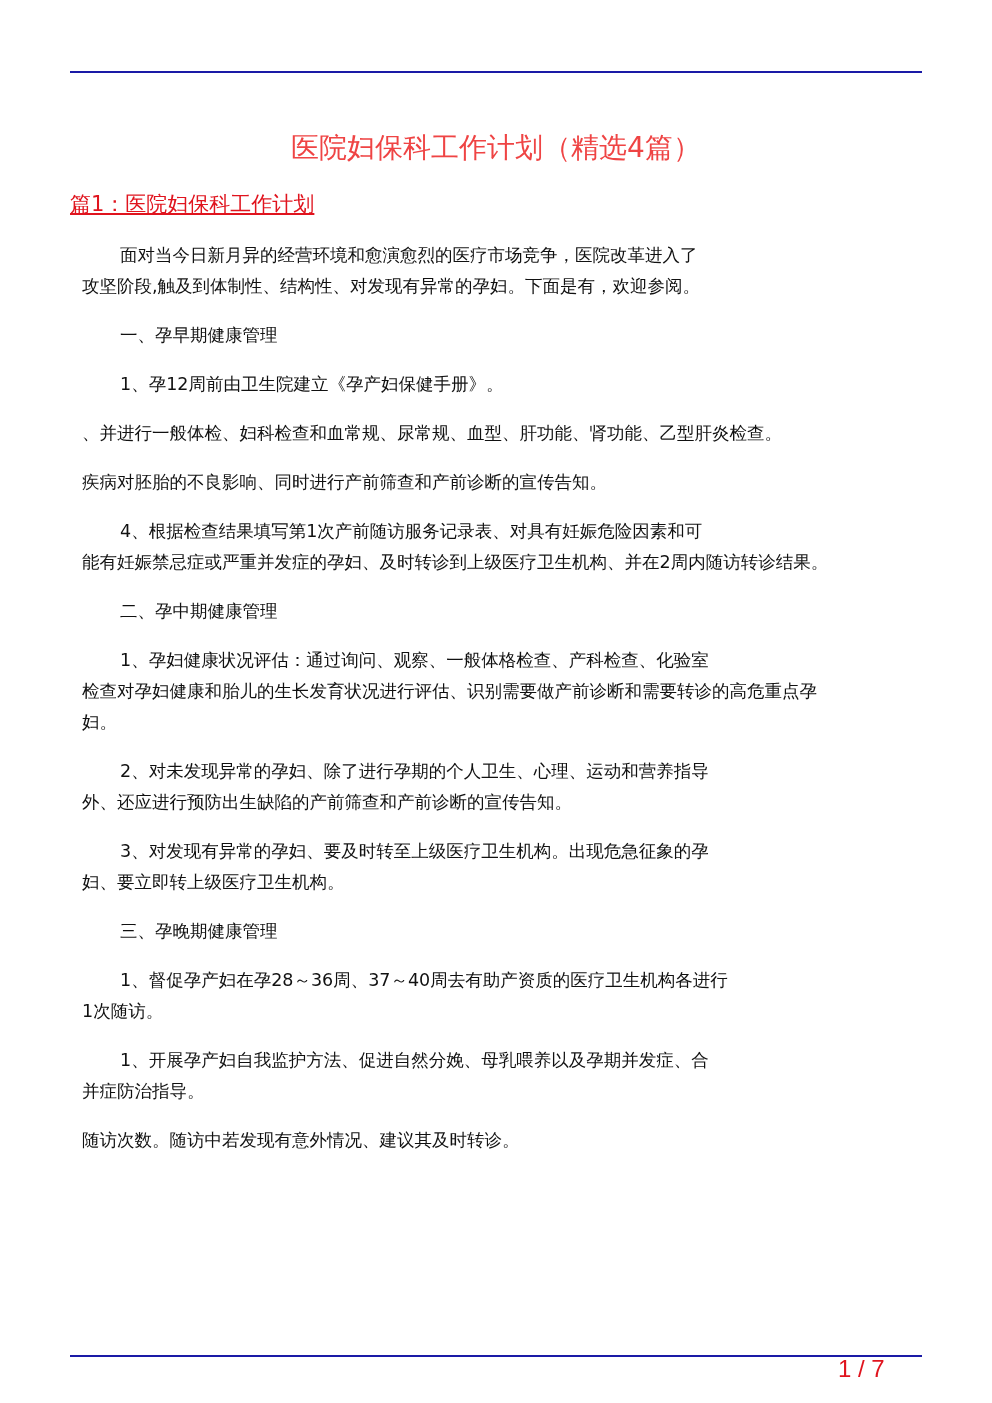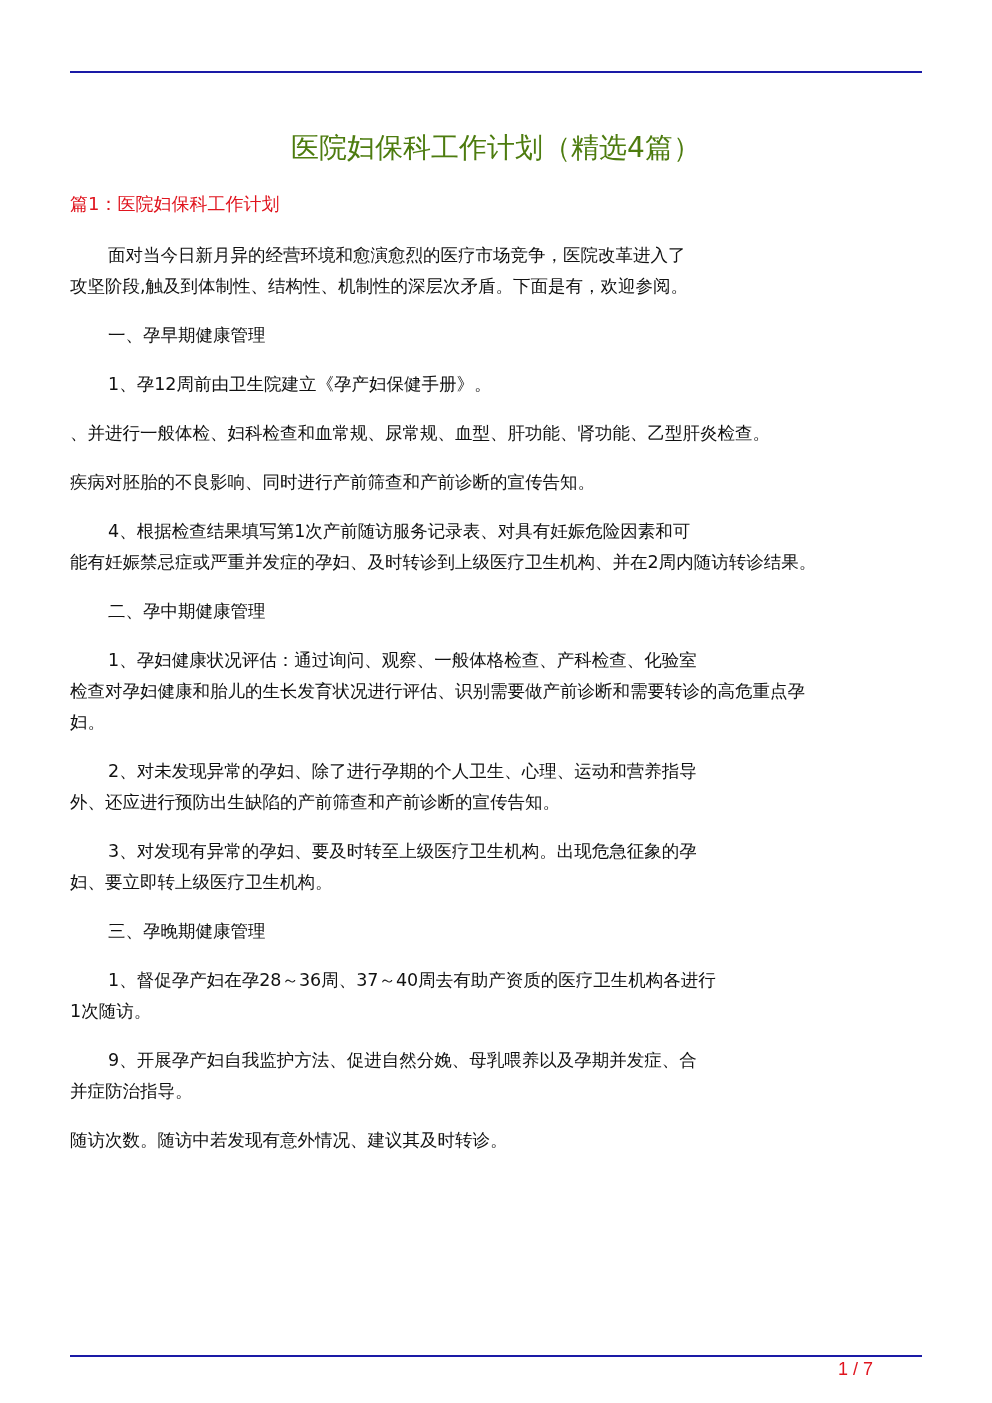--- a/index.html
+++ b/index.html
@@ -26,79 +26,81 @@
     .rule.bottom { top: 1355px; }
 
     .doc-title {
       position: absolute;
       top: 128px;
       left: 0;
       width: 992px;
       text-align: center;
       font-size: 28px;
       line-height: 40px;
-      color: #4d7c0f;
+      color: #ef4444;
       letter-spacing: 0px;
     }
     .section-heading {
       position: absolute;
       top: 189px;
       left: 70px;
-      font-size: 18px;
+      font-size: 21px;
       line-height: 30px;
       color: #e0141e;
+      text-decoration: underline;
     }
     .content {
       position: absolute;
       left: 70px;
       top: 240px;
       width: 852px;
       font-size: 17.5px;
       line-height: 31px;
     }
     .para {
       margin: 0;
       padding: 0;
       white-space: nowrap;
     }
     .para .line {
       display: block;
       height: 31px;
+      margin-left: 12px;
     }
     .para .line.indent {
       padding-left: 38px;
     }
     .gap {
       display: block;
       height: 18px;
     }
     .page-number {
       position: absolute;
       top: 1357px;
       left: 838px;
       font-family: "Liberation Sans", sans-serif;
-      font-size: 18px;
+      font-size: 24px;
       line-height: 24px;
       color: #e0141e;
     }
   </style>
 </head>
 <body>
 
 <div class="rule top"></div>
 
 <div class="doc-title">医院妇保科工作计划（精选4篇）</div>
 
 <div class="section-heading">篇1：医院妇保科工作计划</div>
 
 <div class="content">
 
   <div class="para">
     <span class="line indent">面对当今日新月异的经营环境和愈演愈烈的医疗市场竞争，医院改革进入了</span>
-    <span class="line">攻坚阶段,触及到体制性、结构性、机制性的深层次矛盾。下面是有，欢迎参阅。</span>
+    <span class="line">攻坚阶段,触及到体制性、结构性、对发现有异常的孕妇。下面是有，欢迎参阅。</span>
   </div>
   <span class="gap"></span>
 
   <div class="para">
     <span class="line indent">一、孕早期健康管理</span>
   </div>
   <span class="gap"></span>
 
   <div class="para">
     <span class="line indent">1、孕12周前由卫生院建立《孕产妇保健手册》。</span>
@@ -150,21 +152,21 @@
   </div>
   <span class="gap"></span>
 
   <div class="para">
     <span class="line indent">1、督促孕产妇在孕28～36周、37～40周去有助产资质的医疗卫生机构各进行</span>
     <span class="line">1次随访。</span>
   </div>
   <span class="gap"></span>
 
   <div class="para">
-    <span class="line indent">9、开展孕产妇自我监护方法、促进自然分娩、母乳喂养以及孕期并发症、合</span>
+    <span class="line indent">1、开展孕产妇自我监护方法、促进自然分娩、母乳喂养以及孕期并发症、合</span>
     <span class="line">并症防治指导。</span>
   </div>
   <span class="gap"></span>
 
   <div class="para">
     <span class="line">随访次数。随访中若发现有意外情况、建议其及时转诊。</span>
   </div>
 </div>
 
 <div class="rule bottom"></div>

